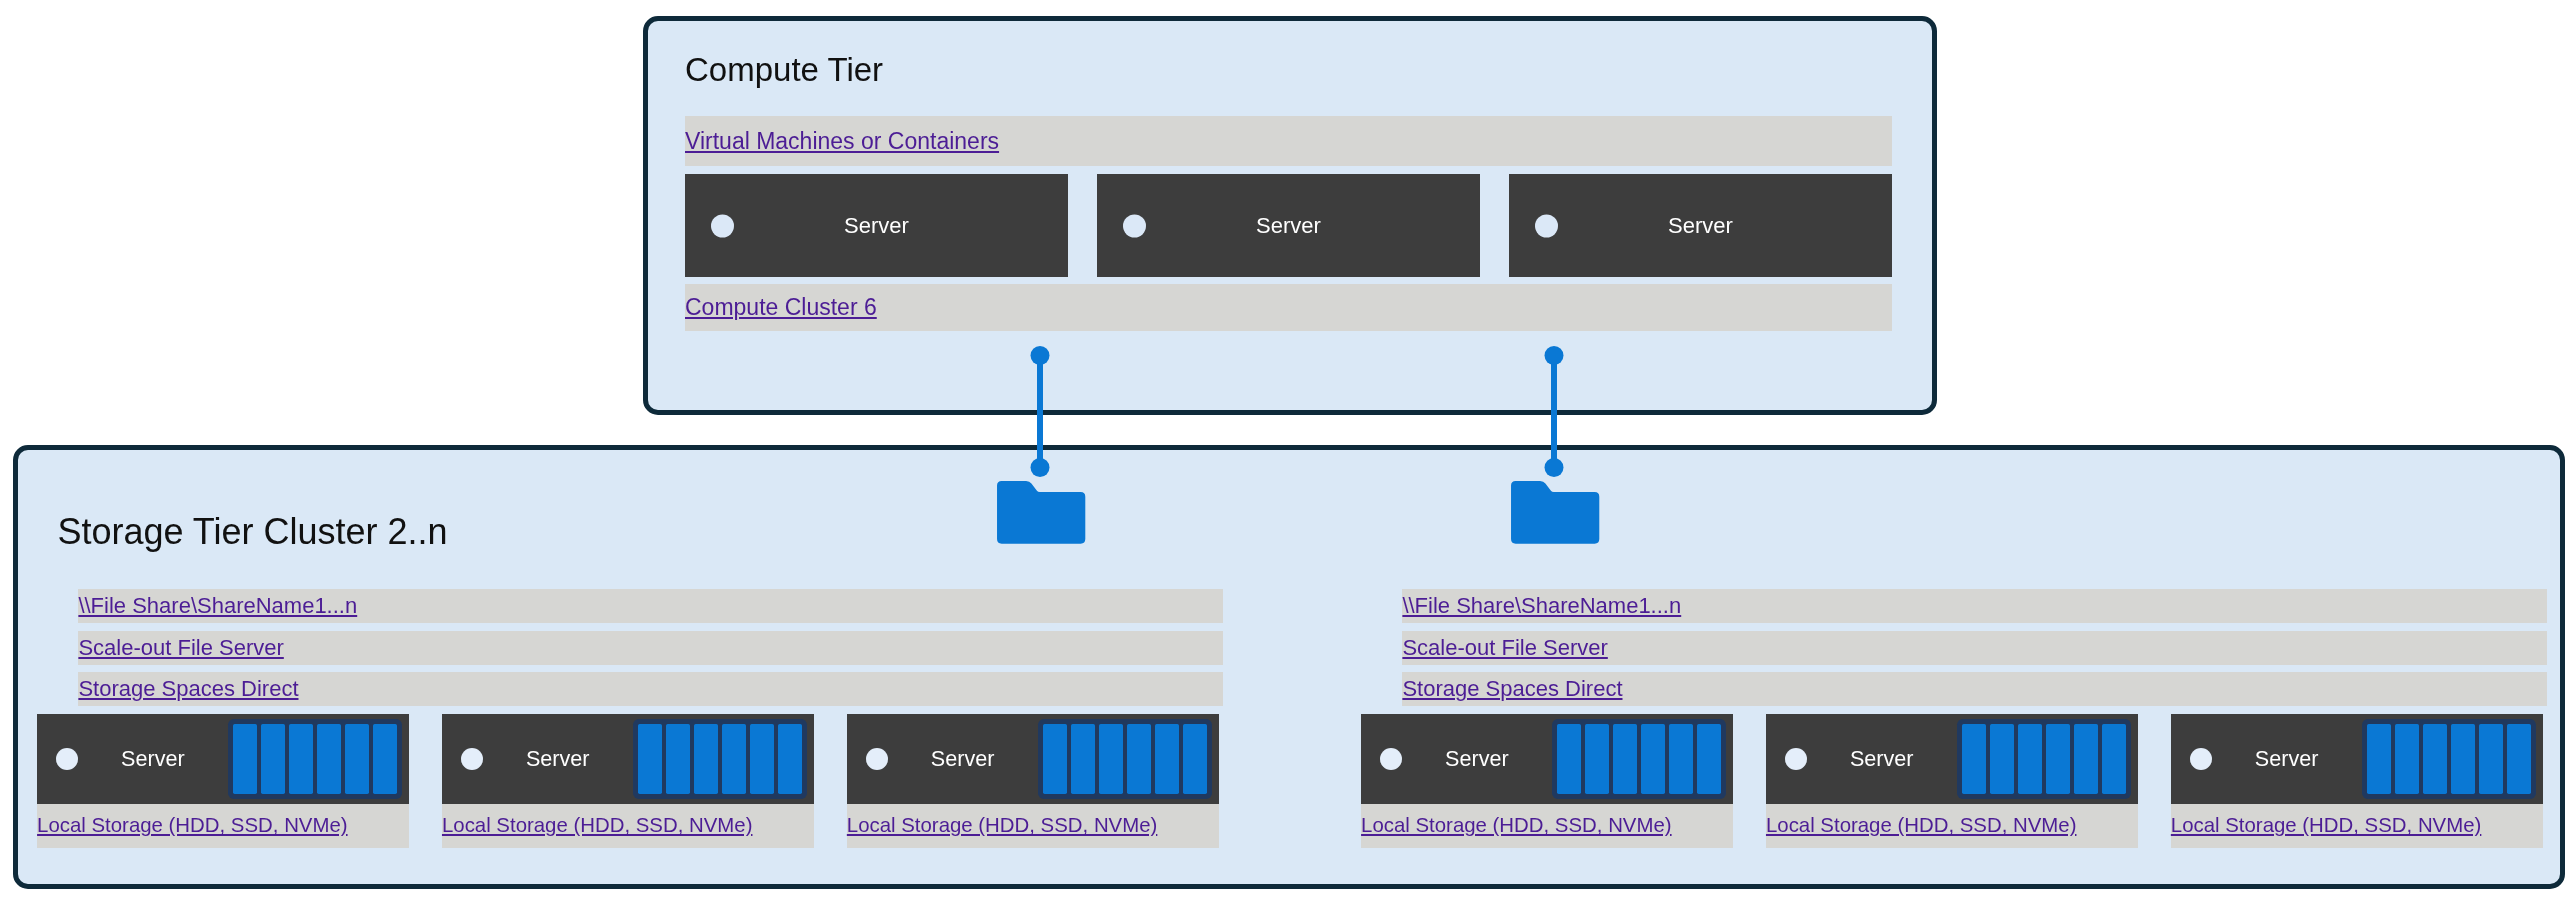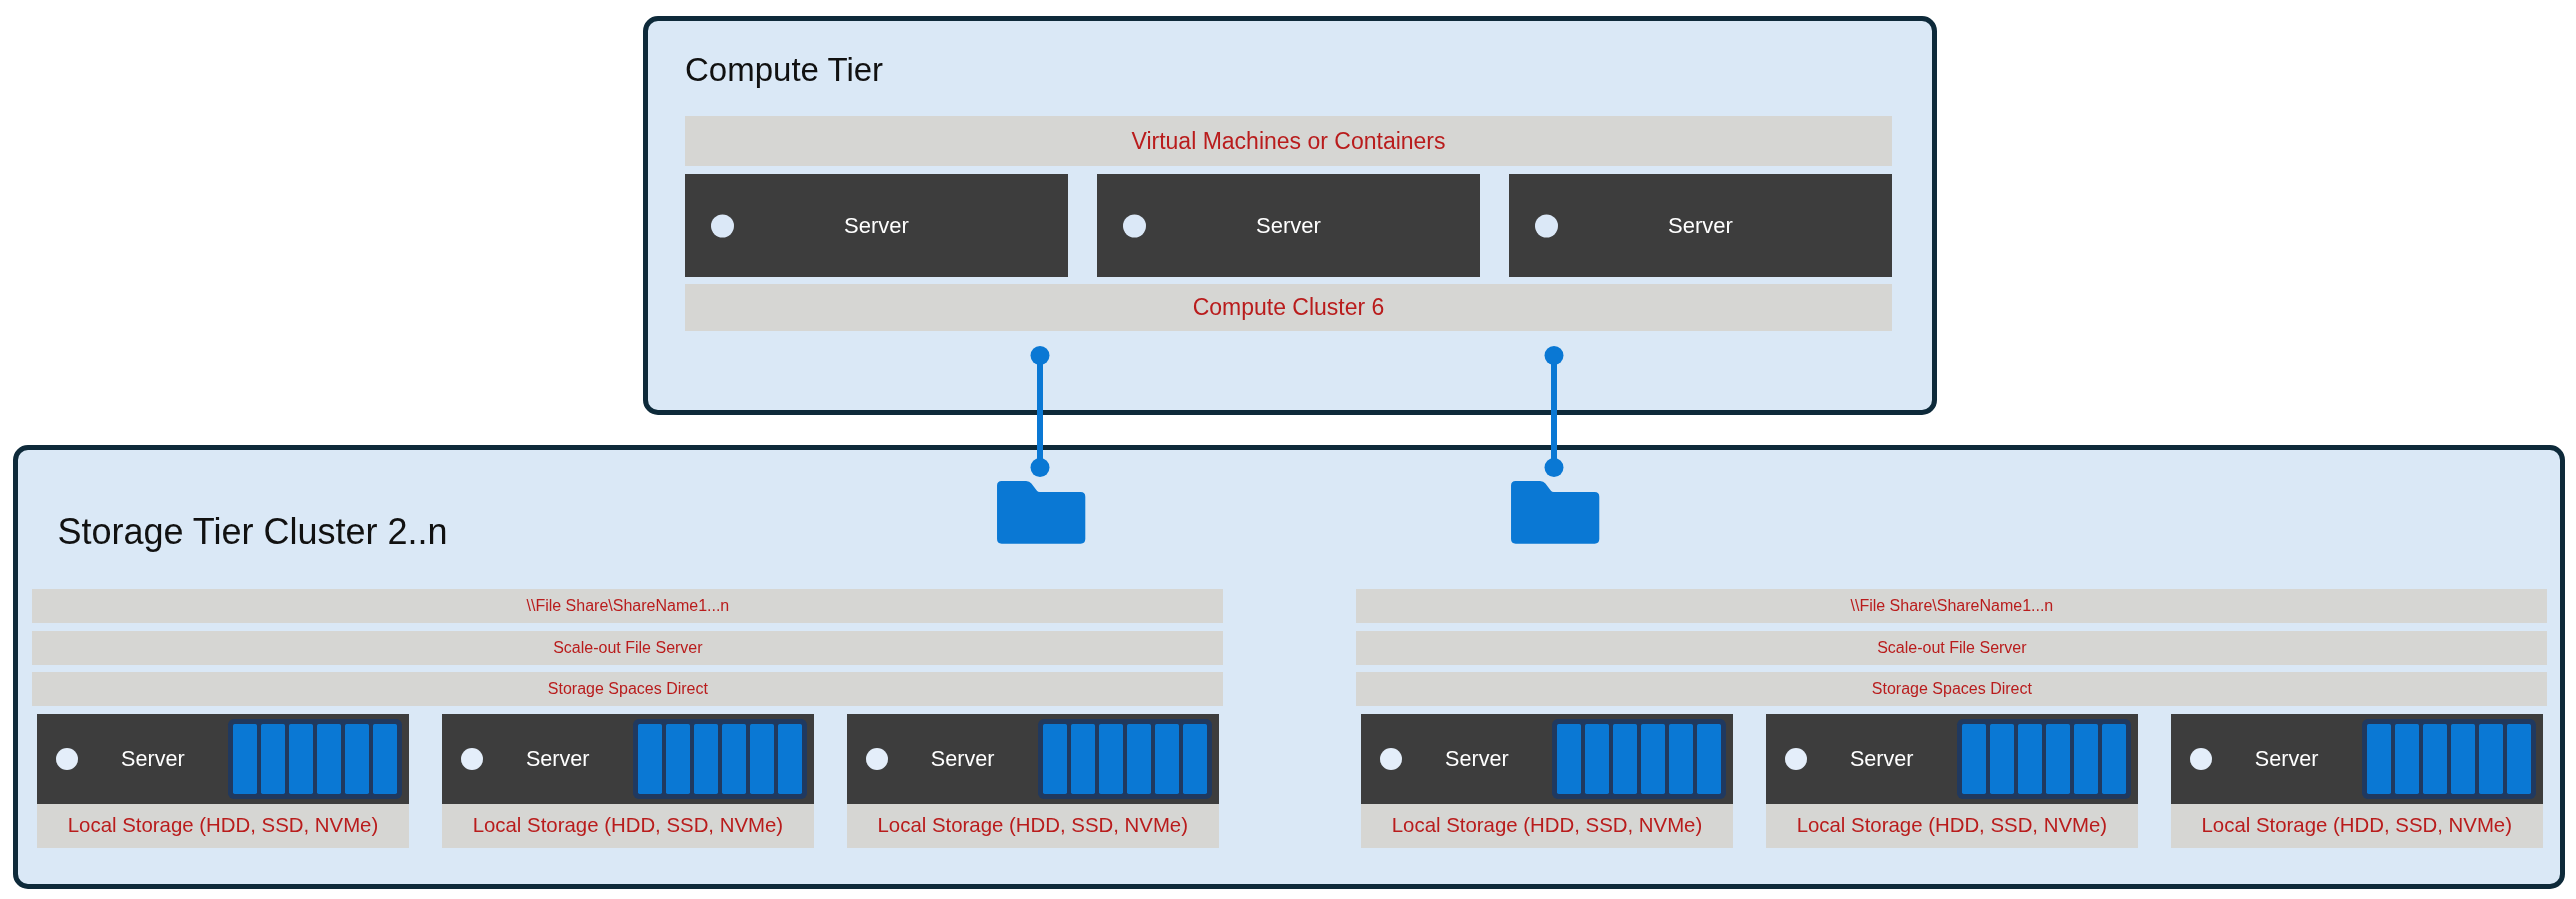--- a/index.html
+++ b/index.html
@@ -16,22 +16,22 @@
   }
   #compute-box { left:643px; top:16.3px;  width:1294px; height:399px; }
   #storage-box { left:13.4px;   top:445px; width:2552px; height:444px; }
 
   .tier-title { position:absolute; color:#111; white-space:nowrap; }
   #compute-title { left:37px; top:30px;  font-size:33px; }
   #storage-title { left:39px; top:61px; font-size:36px; }
 
   .gray-bar {
     background:#d6d6d3;
-    display:flex; align-items:center; justify-content:center;
-    color:#b91c1c; white-space:nowrap;
+    display:flex; align-items:center; 
+    color:#4c1d95; white-space:nowrap;text-decoration:underline;
   }
 
   
   #vm-bar      { position:absolute; left:37px; top:95px; width:1207px; height:50px; font-size:23px; }
   #cluster-bar { position:absolute; left:37px; top:263px; width:1207px; height:47px; font-size:23px; }
   #compute-servers { position:absolute; left:37px; top:153px; width:1207px; height:103px; display:flex; gap:29px; }
   .c-server {
     flex:1; background:#3d3d3d; position:relative;
     display:flex; align-items:center; justify-content:center;
   }
@@ -55,21 +55,21 @@
   .folder { position:absolute; width:96px; height:72px; z-index:5; }
   #folder-left  { left:992px; top:474px; }
   #folder-right { left:1506px; top:474px; }
   .folder svg { display:block; width:100%; height:100%; }
 
   
   .storage-group { position:absolute; top:139px; width:1191px; }
   #group-left  { left:14px; }
   #group-right { left:1338px; }
 
-  .storage-group .g-bar { height:34px; font-size:16px; margin-bottom:7.6px; }
+  .storage-group .g-bar { height:34px; font-size:22px; margin-bottom:7.6px;margin-left:46px; }
   .g-row { display:flex; gap:33px; padding:0 4.7px; }
   .servers-row { margin-top:5.8px; height:90px; }
   .labels-row  { height:44px; }
 
   .st-server { flex:1; background:#3d3d3d; display:flex; align-items:center; }
   .st-server .node-dot {
     flex:none; width:22px; height:22px; border-radius:50%;
     background:#e4eefa; margin-left:18.7px;
   }
   .st-server .srv-label { flex:1; text-align:center; color:#ffffff; font-size:21.6px; }

